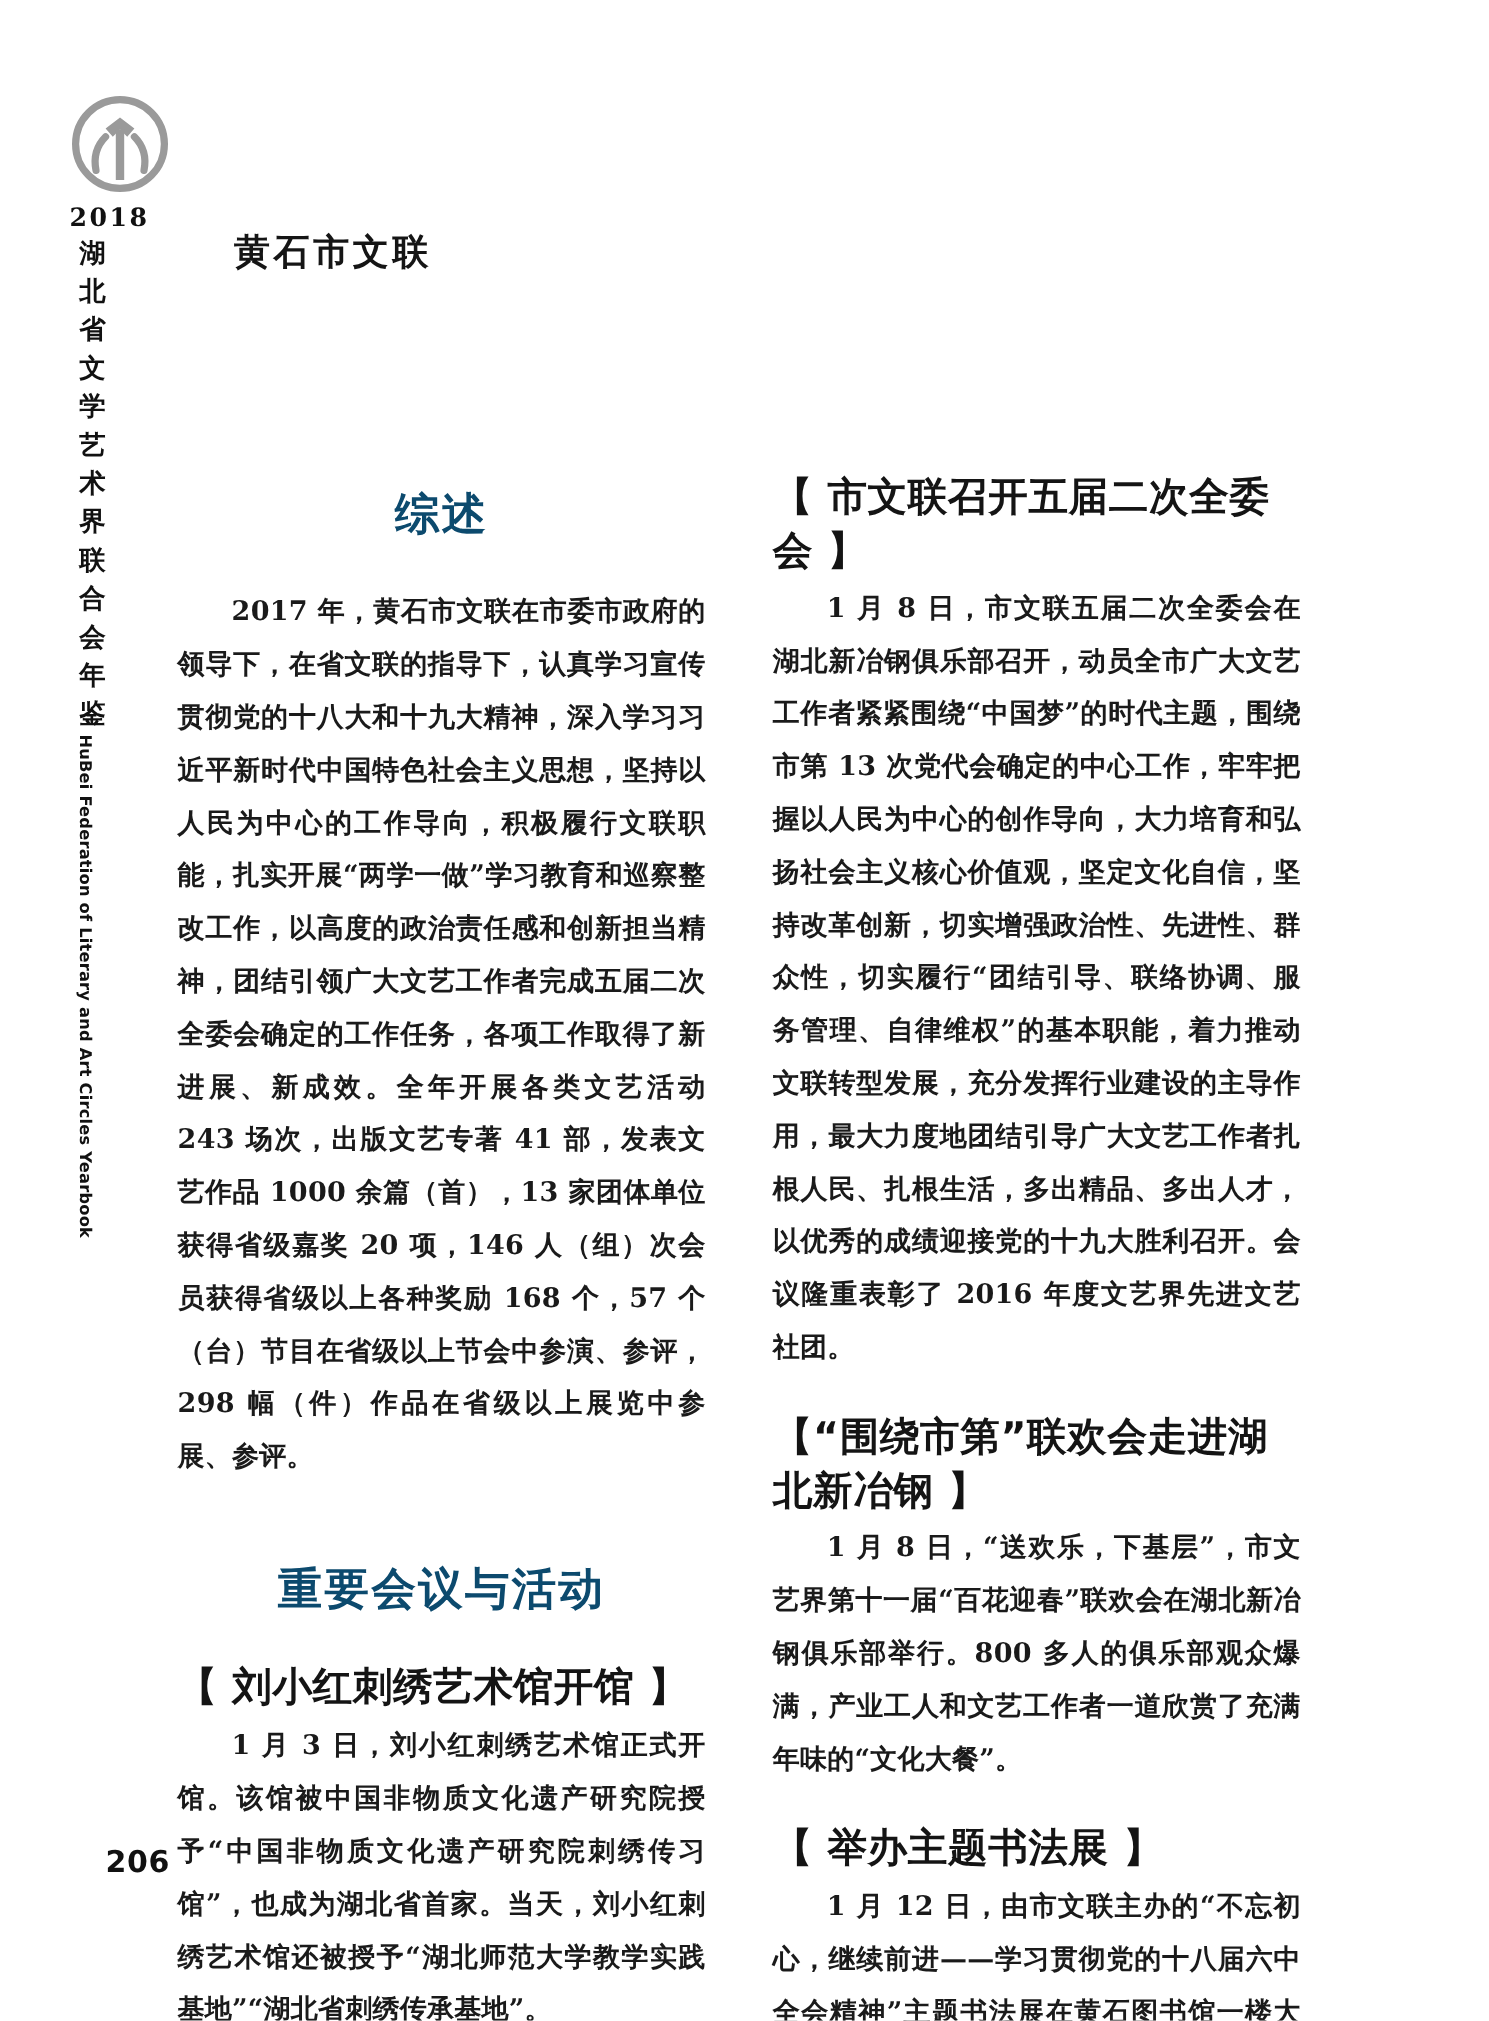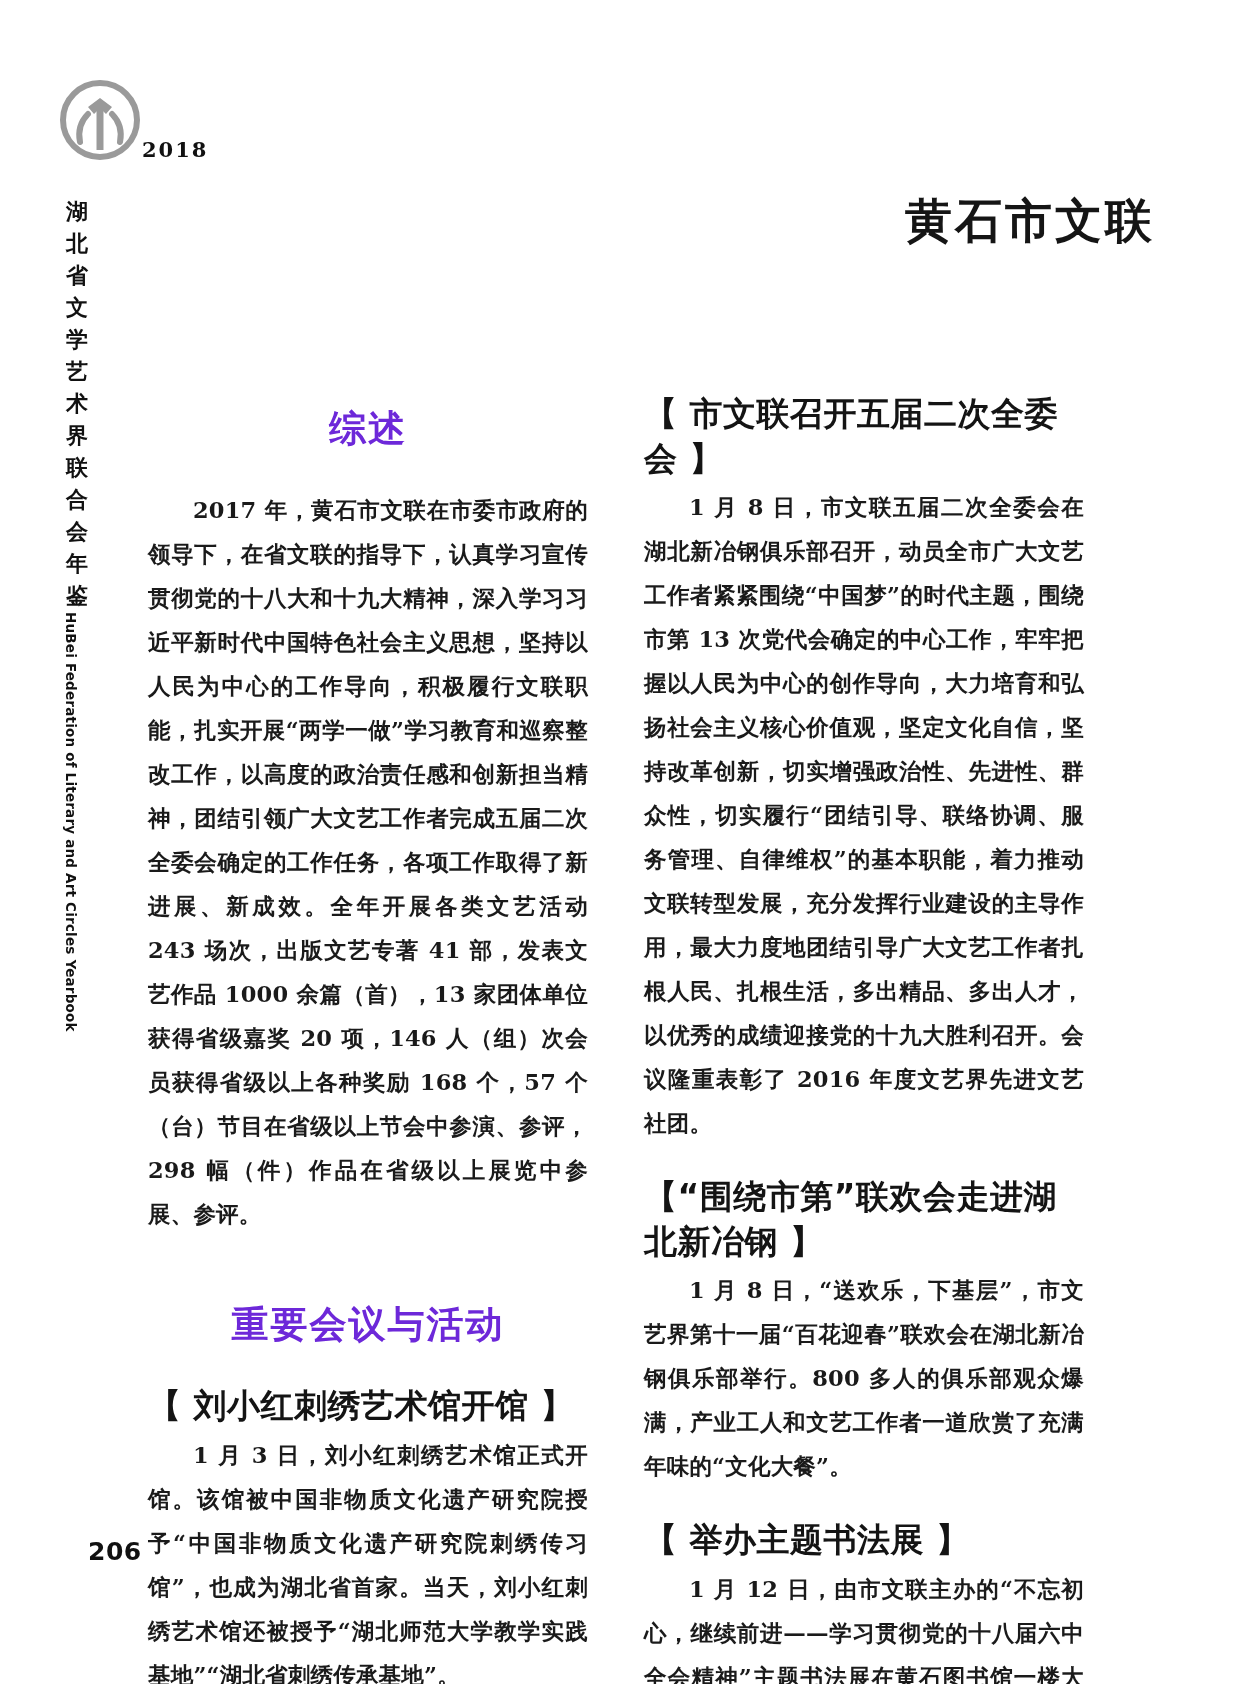--- a/index.html
+++ b/index.html
@@ -20,22 +20,22 @@
     box-sizing: border-box;
   }
 
   
   .margin-block {
     position: absolute;
     left: 58px;
     top: 78px;
     width: 120px;
     display: flex;
-    flex-direction: row;
-    align-items: flex-end;
+    flex-direction: column;
+    align-items: flex-start;
   }
   .logo-mark {
     width: 84px;
     height: 84px;
     position: relative;
   }
   .logo-mark svg { display: block; }
   .logo-year {
     margin-top: 6px;
     font-family: "DejaVu Serif", "Liberation Serif", serif;
@@ -89,24 +89,24 @@
     color: #111;
     letter-spacing: 0.5px;
   }
 
   
   .article-title {
     position: absolute;
     left: 195px;
     top: 190px;
     width: 960px;
-    text-align: right;
-    font-family: "DejaVu Sans", "Liberation Sans", sans-serif;
-    font-weight: 700;
-    font-size: 47px;
+    text-align: left;
+    font-family: "DejaVu Sans", "Liberation Sans", sans-serif;
+    font-weight: 700;
+    font-size: 30px;
     letter-spacing: 3px;
     color: #151515;
   }
 
   
   .columns {
     position: absolute;
     left: 148px;
     top: 392px;
     width: 1010px;
@@ -117,21 +117,21 @@
   .col {
     width: 440px;
   }
 
   .section-h1 {
     font-family: "DejaVu Sans", "Liberation Sans", sans-serif;
     font-weight: 700;
     font-size: 37px;
     letter-spacing: 2px;
     text-align: center;
-    color: #6d28d9;
+    color: #0c4a6e;
     margin: 12px 0 34px 0;
   }
   .section-h1.tight { margin-top: 64px; }
 
   .section-h2 {
     font-family: "DejaVu Sans", "Liberation Sans", sans-serif;
     font-weight: 700;
     font-size: 33px;
     letter-spacing: 0.5px;
     color: #141414;

